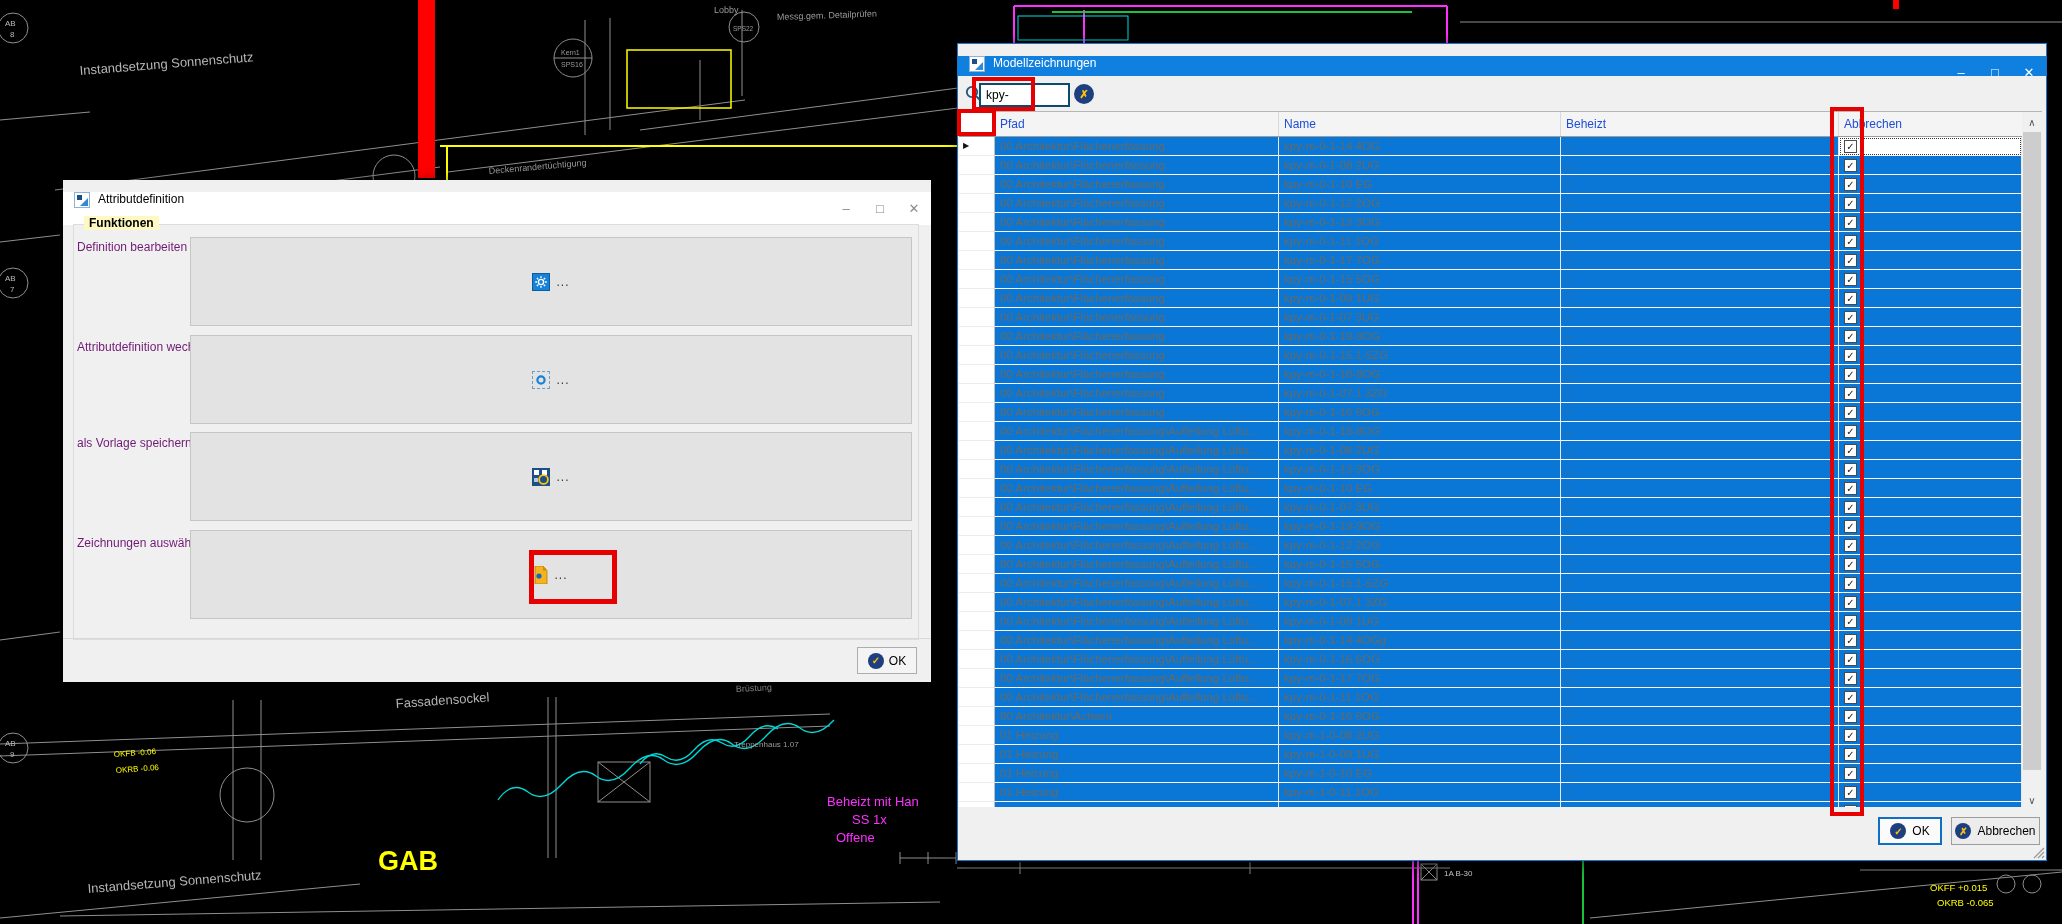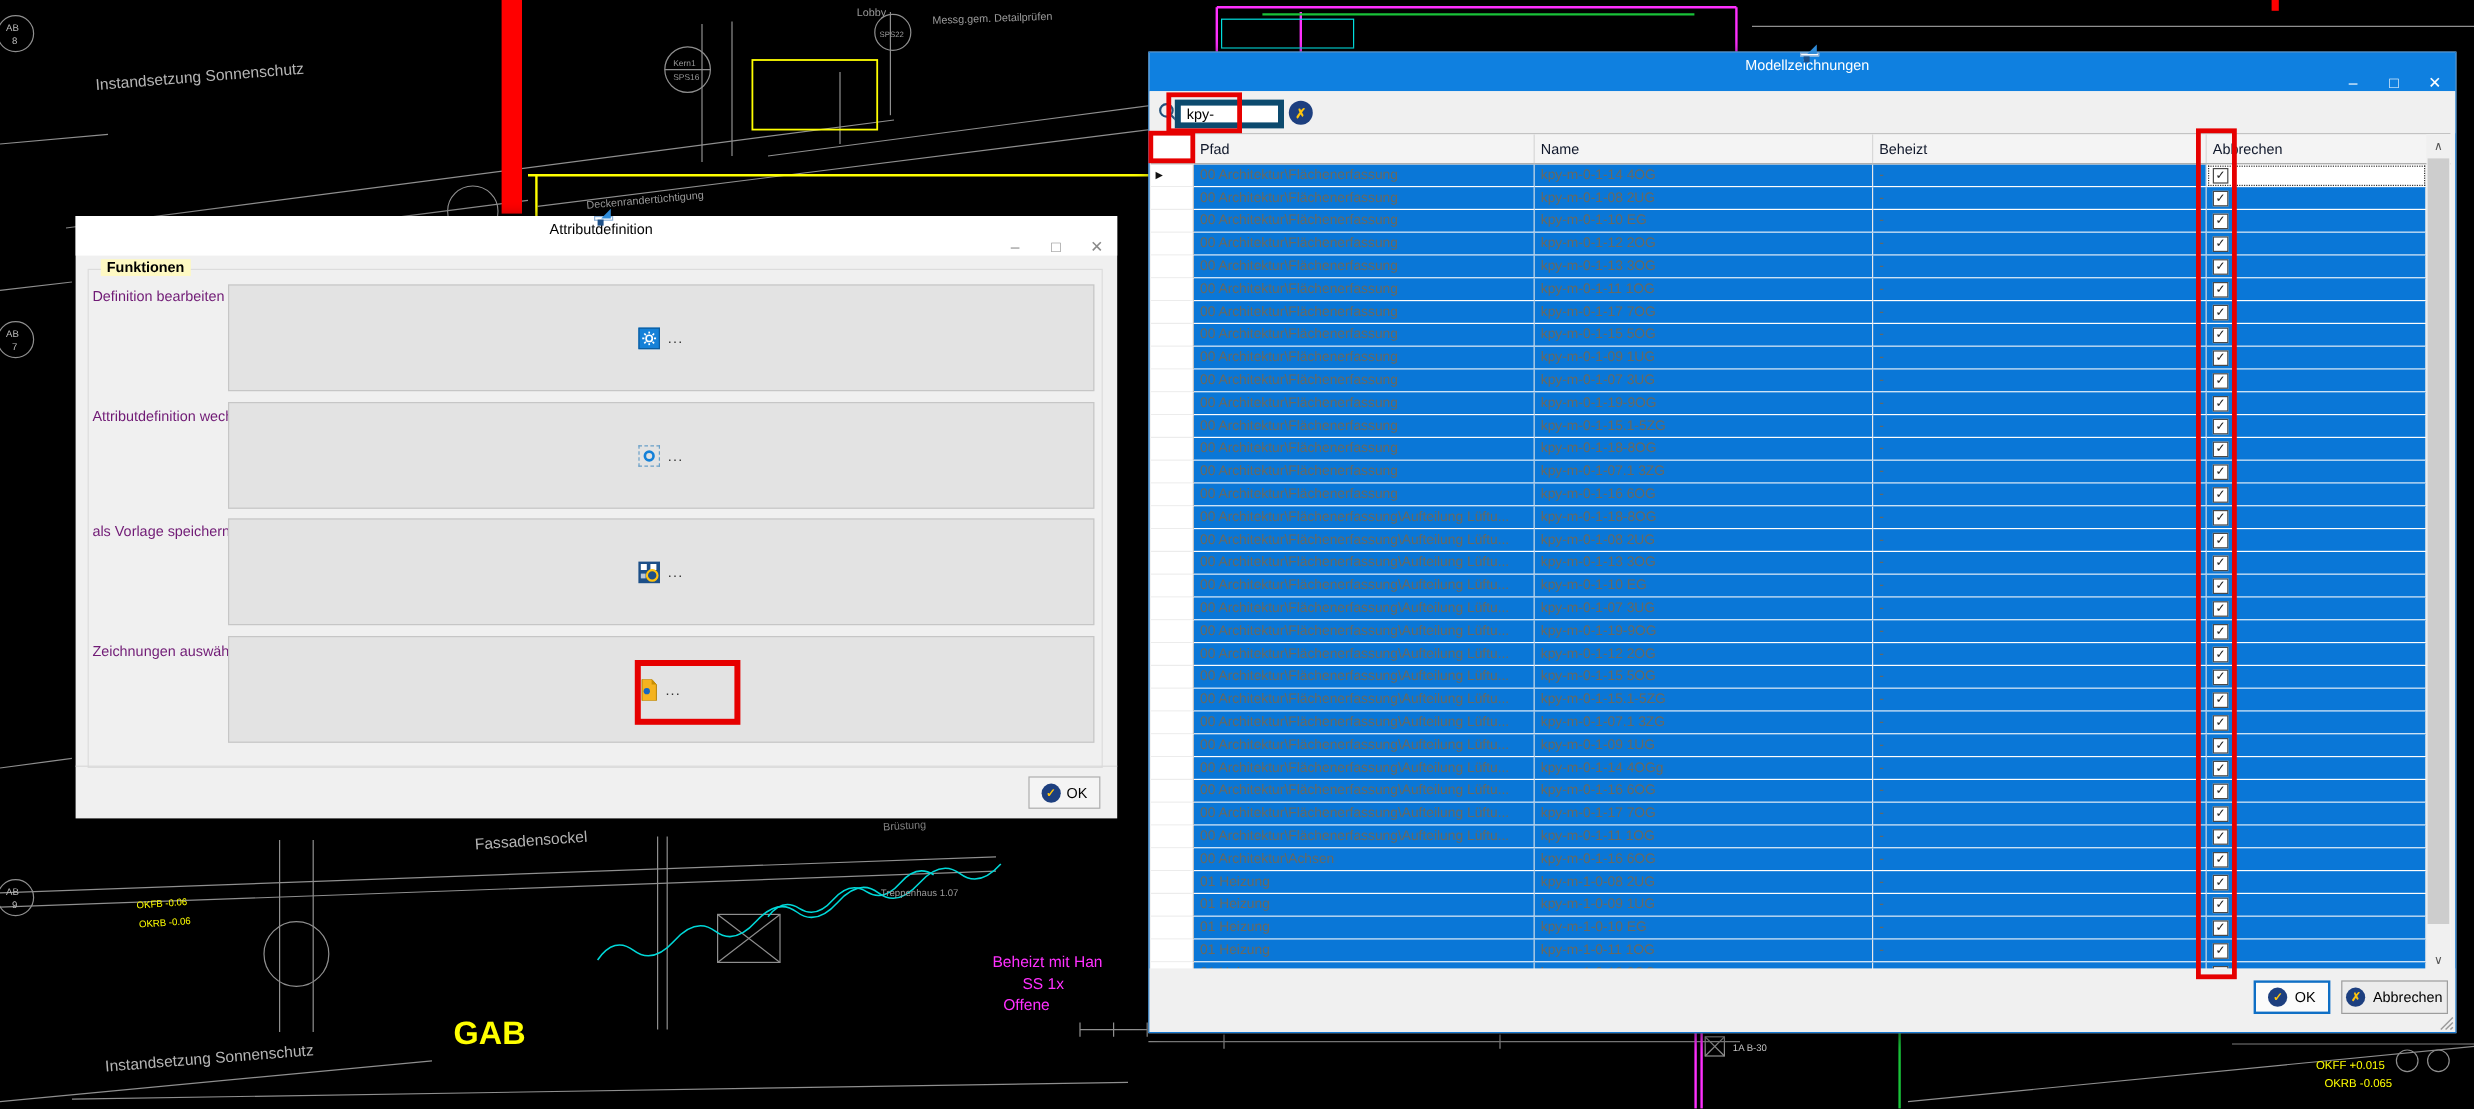--- a/index.html
+++ b/index.html
@@ -5,21 +5,21 @@
   html,body{margin:0;padding:0;background:#000;}
   .canvas{position:relative;width:2062px;height:924px;background:#000;overflow:hidden;
           font-family:"Liberation Sans",sans-serif;-webkit-font-smoothing:antialiased;}
   svg.bg{position:absolute;left:0;top:0;z-index:1;}
 
   
   .dialog{position:absolute;background:#f0f0f0;box-shadow:3px 3px 14px rgba(0,0,0,.6);}
   .dlg-left{left:63px;top:180px;width:868px;height:502px;z-index:10;}
   .dlg-right{left:957px;top:43px;width:1090px;height:818px;z-index:20;border:1px solid #1577cf;box-sizing:border-box;}
 
-  .titlebar{position:absolute;left:0;top:0;right:0;height:33px;display:flex;align-items:center;flex-direction:column;}
+  .titlebar{position:absolute;left:0;top:12px;right:0;height:33px;display:flex;align-items:flex-start;}
   .tb-white{background:#ffffff;color:#000;}
   .tb-blue{background:#0f80e0;color:#fff;height:32px;}
   .tb-title{font-size:12px;margin-left:8px;}
   .appicon{width:16px;height:16px;margin-left:11px;position:relative;background:#fff;border:1px solid #8fb2d8;box-sizing:border-box;}
   .appicon .sq1{position:absolute;left:2px;top:2px;width:5px;height:5px;background:#1c4f88;}
   .appicon .tri{position:absolute;right:1px;bottom:1px;width:0;height:0;border-left:8px solid transparent;border-bottom:8px solid #2f8bd8;}
   .winbtns{margin-left:auto;display:flex;height:100%;}
   .winbtn{width:34px;height:100%;display:flex;align-items:center;justify-content:center;font-size:13px;}
   .tb-white .winbtn{color:#8a8a8a;}
   .tb-blue .winbtn{color:#fff;}
@@ -41,27 +41,27 @@
   .ic-tpl .c{position:absolute;left:2px;top:10px;width:4px;height:4px;background:#b9c6d6;}
   .ic-doc{position:relative;width:14px;height:18px;}
   .footerline{position:absolute;left:0;right:0;top:458px;border-top:1px solid #d9d9d9;}
   .okbtn-left{position:absolute;right:14px;bottom:8px;width:58px;height:25px;background:#f4f4f4;border:1px solid #adadad;
               display:flex;align-items:center;justify-content:center;gap:5px;font-size:12px;color:#000;}
   .bluecirc{width:16px;height:16px;border-radius:50%;background:#1d3f7f;color:#fec40d;display:flex;
             align-items:center;justify-content:center;font-size:10px;font-weight:bold;}
 
   
   .searchrow{position:absolute;left:0;top:32px;right:0;height:35px;background:#f0f0f0;}
-  .searchinput{position:absolute;left:21px;top:7px;width:91px;height:24px;border:5px solid #0c4a6e;background:#fff;
+  .searchinput{position:absolute;left:21px;top:7px;width:91px;height:24px;border:2px solid #0c4a6e;background:#fff;
                font-size:12px;font-family:"Liberation Sans",sans-serif;padding:0 5px;box-sizing:border-box;color:#000;}
   .clearbtn{position:absolute;left:116px;top:8px;width:20px;height:20px;border-radius:50%;background:#1d3f7f;
             color:#fec40d;display:flex;align-items:center;justify-content:center;font-size:11px;font-weight:bold;}
   .tablewrap{position:absolute;left:1px;top:67px;width:1083px;height:698px;background:#fff;border-top:1px solid #b5b5b5;box-sizing:border-box;}
   .thead{display:flex;height:25px;background:#f4f4f4;border-bottom:1px solid #9d9d9d;box-sizing:border-box;}
-  .th{font-size:12px;color:#0f172a;padding-left:5px;line-height:24px;border-right:1px solid #d8d8d8;
+  .th{font-size:12px;color:#1d4ed8;padding-left:5px;line-height:24px;border-right:1px solid #d8d8d8;
       box-sizing:border-box;overflow:hidden;white-space:nowrap;}
   .th.corner{background:#fff;}
   .tbody{position:absolute;left:0;top:25px;width:1063px;height:673px;overflow:hidden;}
   .trow{display:flex;height:19px;}
   .td{box-sizing:border-box;font-size:11.5px;line-height:18px;overflow:hidden;white-space:nowrap;}
   .td.sel{width:36px;background:#fff;border-right:1px solid #c0c0c0;border-bottom:1px solid #ececec;
           display:flex;align-items:center;padding-left:4px;font-size:8px;color:#111;}
   .td.blue{background:#0a77d7;color:#6a695f;border-bottom:1px solid #fdfdfd;border-right:1px solid #e8e8e8;padding-left:5px;}
   .td.c-pfad{width:284px;}
   .td.c-name{width:282px;}

